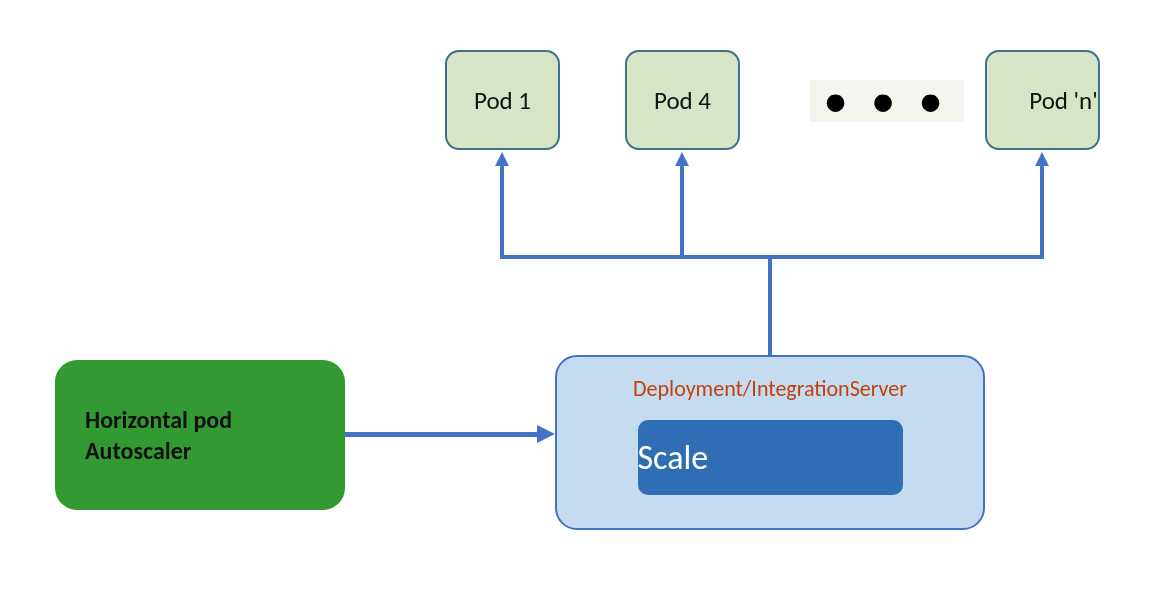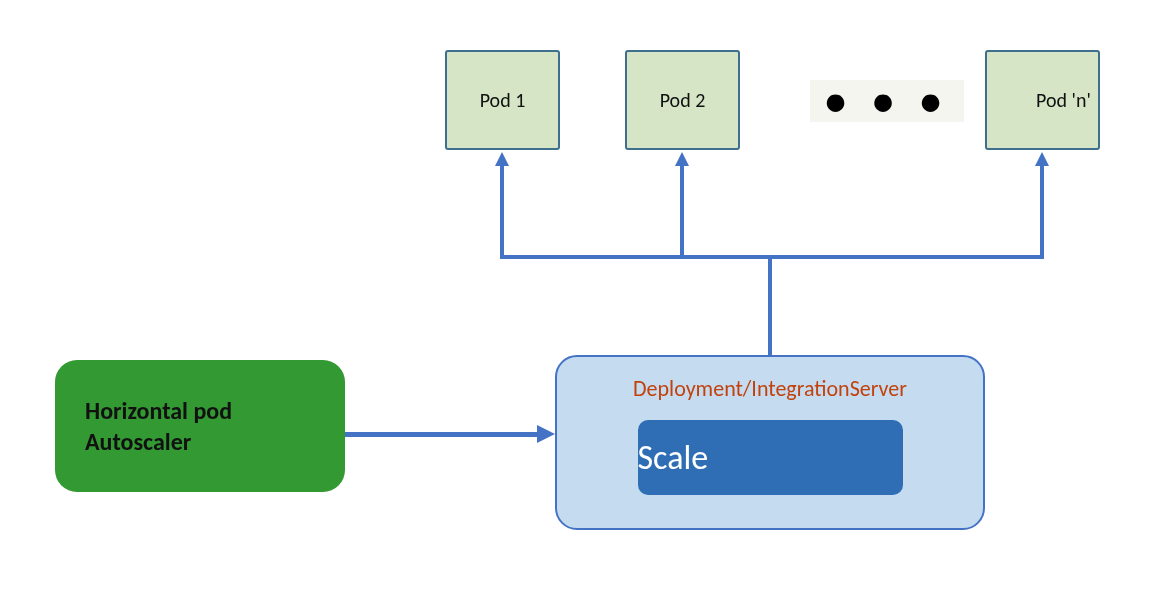--- a/index.html
+++ b/index.html
@@ -18,28 +18,28 @@
     display: flex;
     align-items: center;
     justify-content: center;
     text-align: center;
   }
   .pod {
     width: 115px;
     height: 100px;
     background: #d5e5c5;
     border: 2px solid #3f6f8f;
-    border-radius: 3px;
-    font-size: 20px;
+    border-radius: 14px;
+    font-size: 25px;
     color: #111;
     font-weight: 500;
   }
   .hpa {
     width: 290px;
-    height: 132px;
+    height: 150px;
     background: #339933;
     border-radius: 22px;
     color: #111;
     font-size: 24px;
     font-weight: 700;
     padding-left: 30px;
     text-align: left;
     justify-content: flex-start;
     line-height: 1.3;
   }
@@ -98,21 +98,21 @@
     border-left: 18px solid #4472c4;
   }
 </style>
 </head>
 <body>
 
 <div class="node pod" style="left:445px; top:50px;">
   <span>Pod 1</span>
 </div>
 <div class="node pod" style="left:625px; top:50px;">
-  <span>Pod 2</span>
+  <span>Pod 4</span>
 </div>
 <div class="node pod" style="left:985px; top:50px;padding-left:42px;">
   <span>Pod 'n'</span>
 </div>
 
 <div class="ellipsis" style="left:810px; top:80px;">● ● ●</div>
 
 <div class="node hpa" style="left:55px; top:360px;">
   <div>
     <span>Horizontal pod</span><br>

